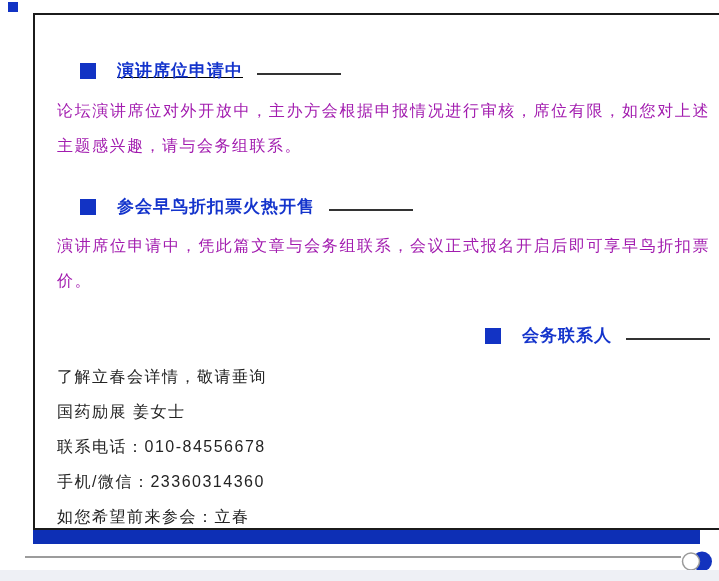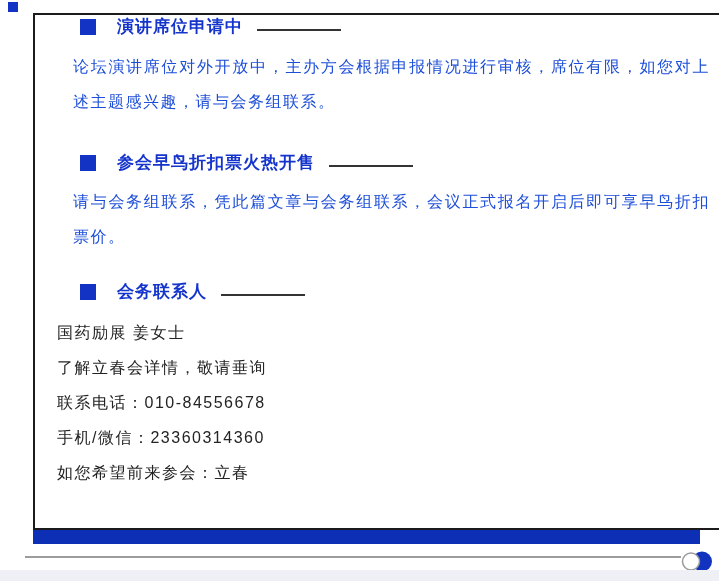--- a/index.html
+++ b/index.html
@@ -26,25 +26,25 @@
     width:16px;height:16px;background:#1233C4;margin-left:23px;flex:0 0 auto;
   }
   .section-heading .heading-text{
     color:#1434CC;font-size:17px;font-weight:bold;letter-spacing:1px;
     margin-left:21px;white-space:nowrap;
   }
   .section-heading .heading-line{
     width:84px;height:2px;background:#333333;margin-left:14px;
     transform:translateY(3px);flex:0 0 auto;
   }
-  .h1row{}
+  .h1row{margin-top:44px;text-decoration:underline;}
   .h2row{margin-top:32px;}
-  .h3row{margin-top:26px;}
+  .h3row{margin-top:26px;justify-content:flex-end;}
   .body-para{
-    margin:11px 0 0 16px;color:#1d4ed8;font-size:16px;line-height:35px;
+    margin:11px 0 0 0;color:#a21caf;font-size:16px;line-height:35px;
     letter-spacing:1.5px;text-align:justify;
   }
   .p2{margin-top:10px;}
   .contact-block{
     margin:12px 0 0 0;color:#242424;font-size:16px;line-height:35px;
     letter-spacing:1.5px;
   }
   .contact-line{white-space:nowrap;}
   .footer-rule{
     position:absolute;left:25px;top:556px;width:656px;height:2px;background:#9c9c9c;
@@ -72,31 +72,31 @@
   </div>
 
   <p class="body-para">论坛演讲席位对外开放中，主办方会根据申报情况进行审核，席位有限，如您对上述主题感兴趣，请与会务组联系。</p>
 
   <div class="section-heading h2row">
     <span class="bullet"></span>
     <span class="heading-text">参会早鸟折扣票火热开售</span>
     <span class="heading-line"></span>
   </div>
 
-  <p class="body-para p2">请与会务组联系，凭此篇文章与会务组联系，会议正式报名开启后即可享早鸟折扣票价。</p>
+  <p class="body-para p2">演讲席位申请中，凭此篇文章与会务组联系，会议正式报名开启后即可享早鸟折扣票价。</p>
 
   <div class="section-heading h3row">
     <span class="bullet"></span>
     <span class="heading-text">会务联系人</span>
     <span class="heading-line"></span>
   </div>
 
   <div class="contact-block">
+    <div class="contact-line">了解立春会详情，敬请垂询</div>
     <div class="contact-line">国药励展 姜女士</div>
-    <div class="contact-line">了解立春会详情，敬请垂询</div>
     <div class="contact-line">联系电话：010-84556678</div>
     <div class="contact-line">手机/微信：23360314360</div>
     <div class="contact-line">如您希望前来参会：立春</div>
   </div>
 
 </div>
 
 <div class="footer-rule"></div>
 
 <svg class="venn-icon" viewBox="0 0 33 25" xmlns="http://www.w3.org/2000/svg">

